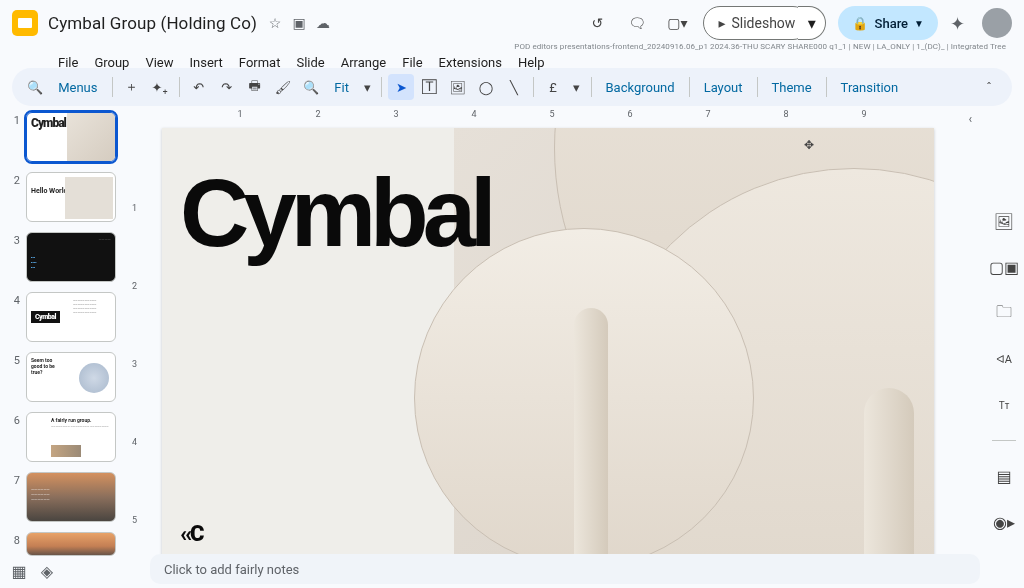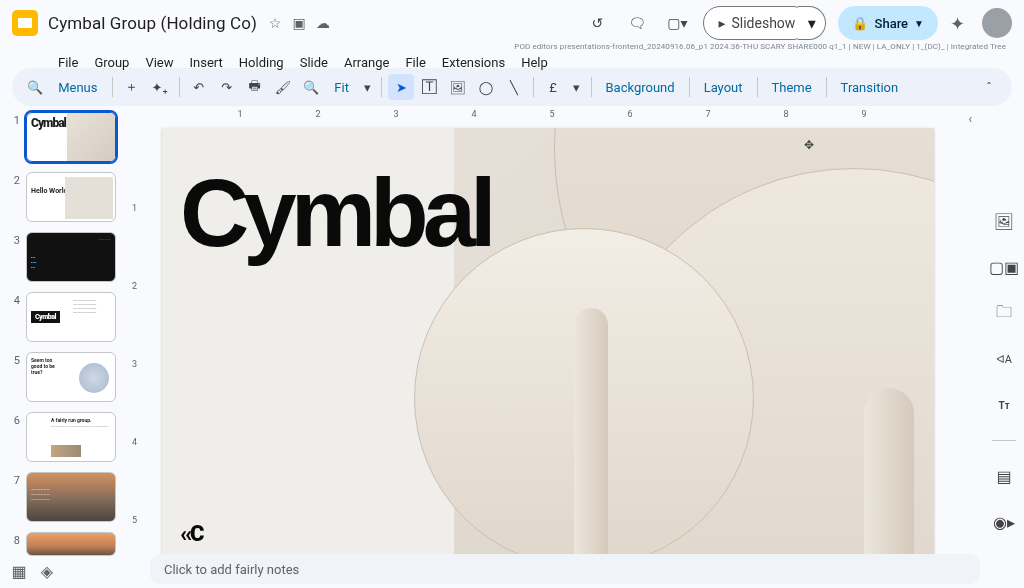--- a/index.html
+++ b/index.html
@@ -85,21 +85,21 @@
     <span class="gemini-icon">✦</span>
     <div class="avatar"></div>
   </div>
 </div>
 
 <div class="menubar">
   <span class="item">File</span>
   <span class="item">Group</span>
   <span class="item">View</span>
   <span class="item">Insert</span>
-  <span class="item">Holding</span>
+  <span class="item">Format</span>
   <span class="item">Slide</span>
   <span class="item">Arrange</span>
   <span class="item">File</span>
   <span class="item">Extensions</span>
   <span class="item">Help</span>
   <span class="status">POD editors presentations-frontend_20240916.06_p1 2024.36-THU SCARY SHARE000 q1_1 | NEW | LA_ONLY | 1_(DC)_ | Integrated Tree</span>
 </div>
 
 <div class="toolbar">
   <span class="tb-btn">🔍</span>
@@ -228,21 +228,21 @@
         </div>
       </div>
     </div>
   </div>
 
   <div class="right-panel">
     <div class="rp">🖼</div>
     <div class="rp">▢▣</div>
     <div class="rp">🗀</div>
     <div class="rp" style="font-size:11px;">ᐊA</div>
-    <div class="rp" style="font-size:10px;font-weight:bold;">Tᴛ</div>
+    <div class="rp" style="font-size:10px;">Tᴛ</div>
     <div class="divider"></div>
     <div class="rp">▤</div>
     <div class="rp">◉▸</div>
   </div>
   <span class="chev-expand">‹</span>
 </div>
 
 <div class="notes">
   <span>Click to add fairly notes</span>
 </div>

